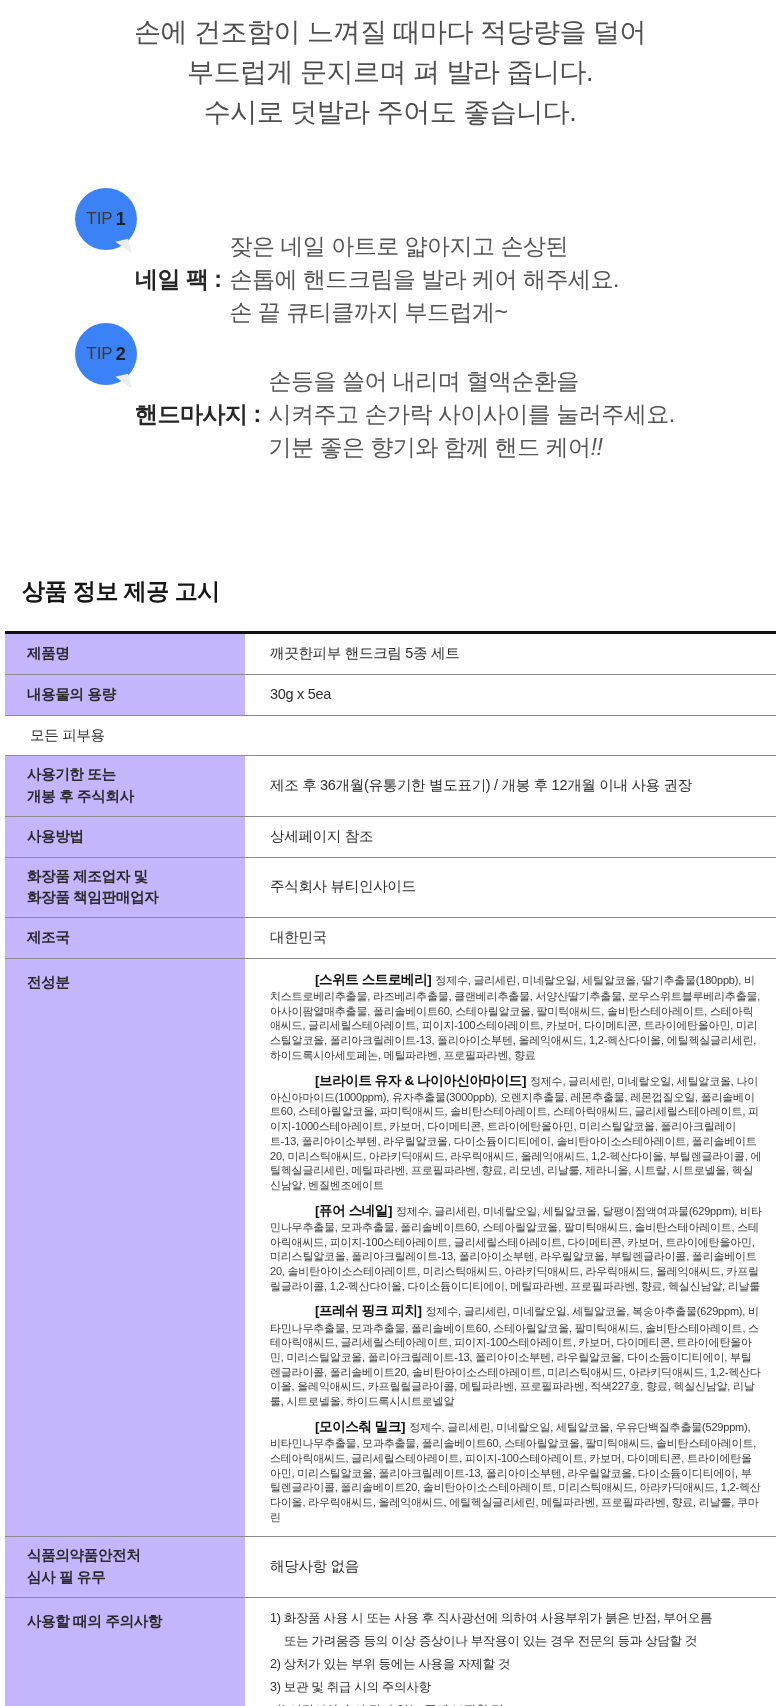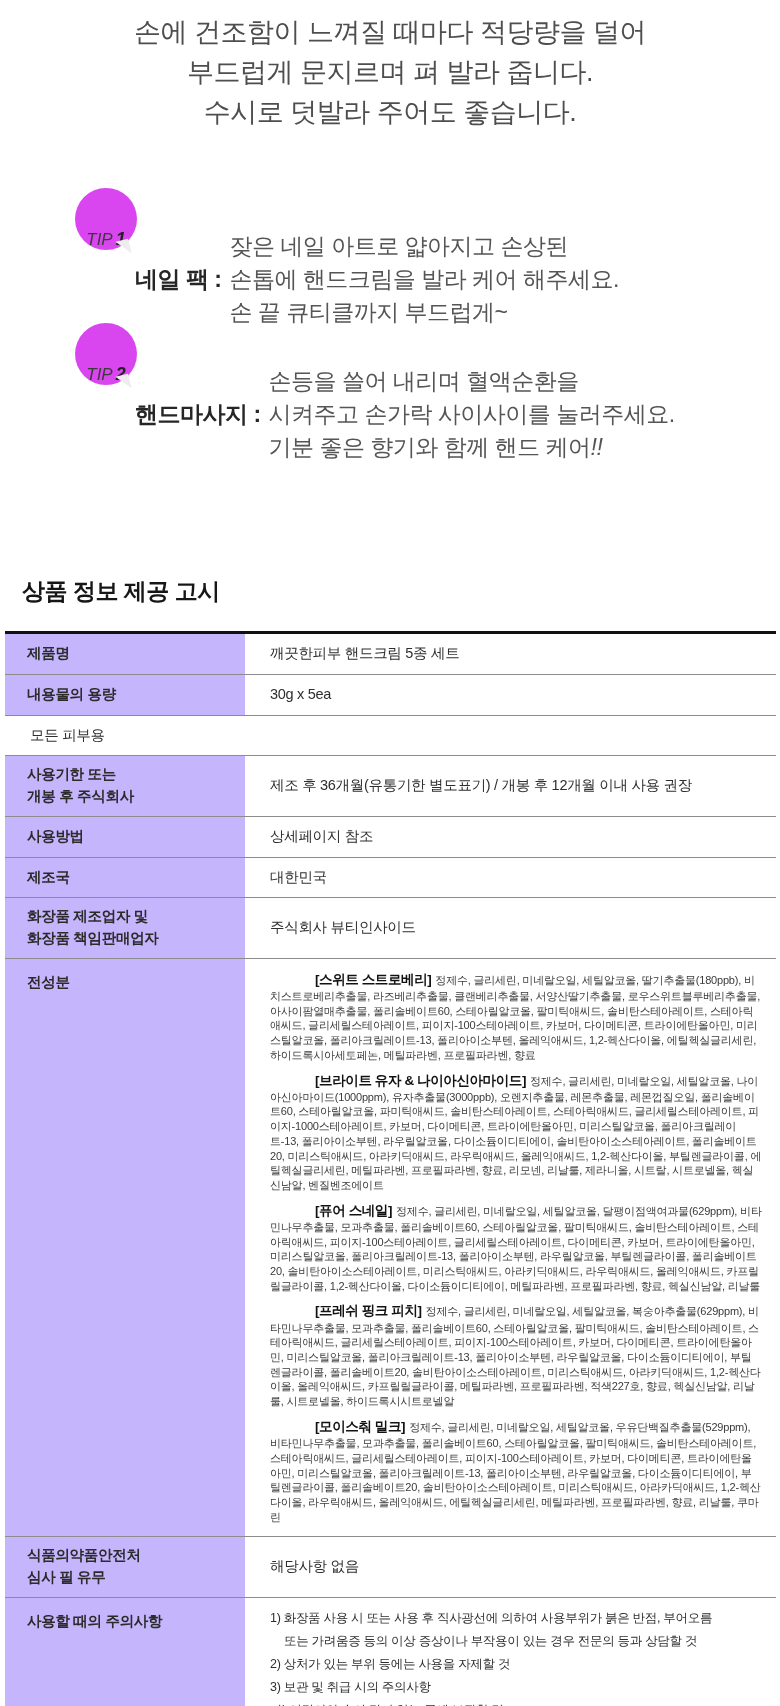--- a/index.html
+++ b/index.html
@@ -6,22 +6,22 @@
   body{width:780px;min-height:1706px;font-family:"Liberation Sans","DejaVu Sans",sans-serif;color:#333;position:relative;overflow:hidden;}
 
   
   .intro{margin-top:12px;text-align:center;}
   .intro p{margin:0;font-size:27px;line-height:40px;color:#4e4e4e;letter-spacing:-0.5px;}
 
   
   .tips{margin-left:61px;margin-top:56px;}
   .tip{position:relative;padding-left:74px;padding-top:42px;}
   .tip + .tip{margin-top:-6px;}
-  .bubble{position:absolute;left:14px;top:0;width:62px;height:62px;background:#d946ef;border-radius:50%;
-          display:flex;align-items:flex-end;justify-content:center;font-style:italic;color:#3a3a3a;}
+  .bubble{position:absolute;left:14px;top:0;width:62px;height:62px;background:#3b82f6;border-radius:50%;
+          display:flex;align-items:center;justify-content:center;color:#3a3a3a;}
   .bubble::after{content:"";position:absolute;bottom:-5px;right:7px;width:0;height:0;
           border-left:13px solid transparent;border-top:15px solid #ededed;transform:rotate(-14deg);}
   .bubble .tip-word{font-size:17px;font-weight:500;letter-spacing:0;}
   .bubble .tip-num{font-size:18px;font-weight:800;margin-left:3px;color:#222;}
   .tip-row{display:flex;align-items:center;}
   .tip-title{font-size:23px;font-weight:bold;color:#262626;line-height:33px;white-space:nowrap;margin-right:8px;letter-spacing:-0.5px;}
   .tip-lines div{font-size:23px;line-height:33px;color:#555;letter-spacing:-0.5px;}
   .excl{font-style:italic;}
 
   
@@ -116,28 +116,28 @@
 개봉 후 주식회사</div>
       <div class="cell value">제조 후 36개월(유통기한 별도표기) / 개봉 후 12개월 이내 사용 권장</div>
     </div>
 
     <div class="row">
       <div class="cell label">사용방법</div>
       <div class="cell value">상세페이지 참조</div>
     </div>
 
     <div class="row">
-      <div class="cell label">제조국</div>
-      <div class="cell value">대한민국</div>
+      <div class="cell label">화장품 제조업자 및
+화장품 책임판매업자</div>
+      <div class="cell value">주식회사 뷰티인사이드</div>
     </div>
 
     <div class="row">
-      <div class="cell label">화장품 제조업자 및
-화장품 책임판매업자</div>
-      <div class="cell value">주식회사 뷰티인사이드</div>
+      <div class="cell label">제조국</div>
+      <div class="cell value">대한민국</div>
     </div>
 
     <div class="row top ingredients">
       <div class="cell label">전성분</div>
       <div class="cell value">
         <div class="ing-block">
           <b class="ing-name">[스위트 스트로베리]</b><span>정제수, 글리세린, 미네랄오일, 세틸알코올, 딸기추출물(180ppb), 비치스트로베리추출물, 라즈베리추출물, 클랜베리추출물, 서양산딸기추출물, 로우스위트블루베리추출물, 아사이팜열매추출물, 폴리솔베이트60, 스테아릴알코올, 팔미틱애씨드, 솔비탄스테아레이트, 스테아릭애씨드, 글리세릴스테아레이트, 피이지-100스테아레이트, 카보머, 다이메티콘, 트라이에탄올아민, 미리스틸알코올, 폴리아크릴레이트-13, 폴리아이소부텐, 올레익애씨드, 1,2-헥산다이올, 에틸헥실글리세린, 하이드록시아세토페논, 메틸파라벤, 프로필파라벤, 향료</span>
         </div>
         <div class="ing-block">
           <b class="ing-name">[브라이트 유자 &amp; 나이아신아마이드]</b><span>정제수, 글리세린, 미네랄오일, 세틸알코올, 나이아신아마이드(1000ppm), 유자추출물(3000ppb), 오렌지추출물, 레몬추출물, 레몬껍질오일, 폴리솔베이트60, 스테아릴알코올, 파미틱애씨드, 솔비탄스테아레이트, 스테아릭애씨드, 글리세릴스테아레이트, 피이지-1000스테아레이트, 카보머, 다이메티콘, 트라이에탄올아민, 미리스틸알코올, 폴리아크릴레이트-13, 폴리아이소부텐, 라우릴알코올, 다이소듐이디티에이, 솔비탄아이소스테아레이트, 폴리솔베이트20, 미리스틱애씨드, 아라키딕애씨드, 라우릭애씨드, 올레익애씨드, 1,2-헥산다이올, 부틸렌글라이콜, 에틸헥실글리세린, 메틸파라벤, 프로필파라벤, 향료, 리모넨, 리날룰, 제라니올, 시트랄, 시트로넬올, 헥실신남알, 벤질벤조에이트</span>

